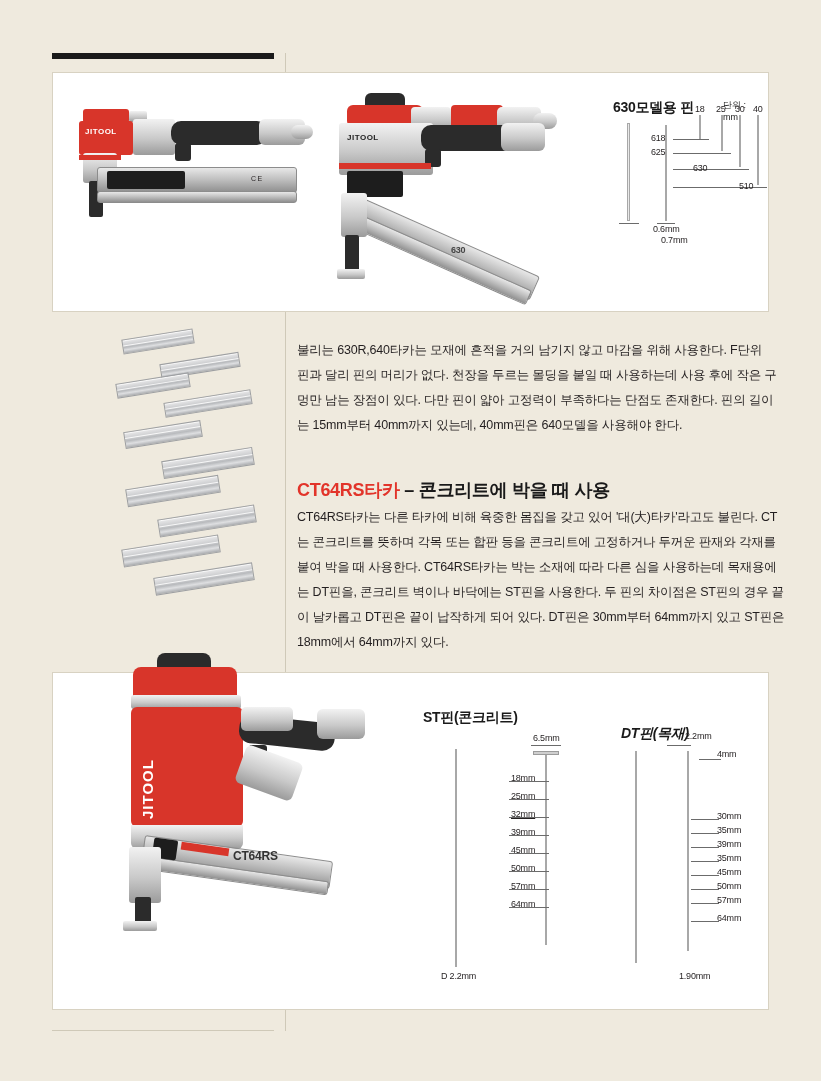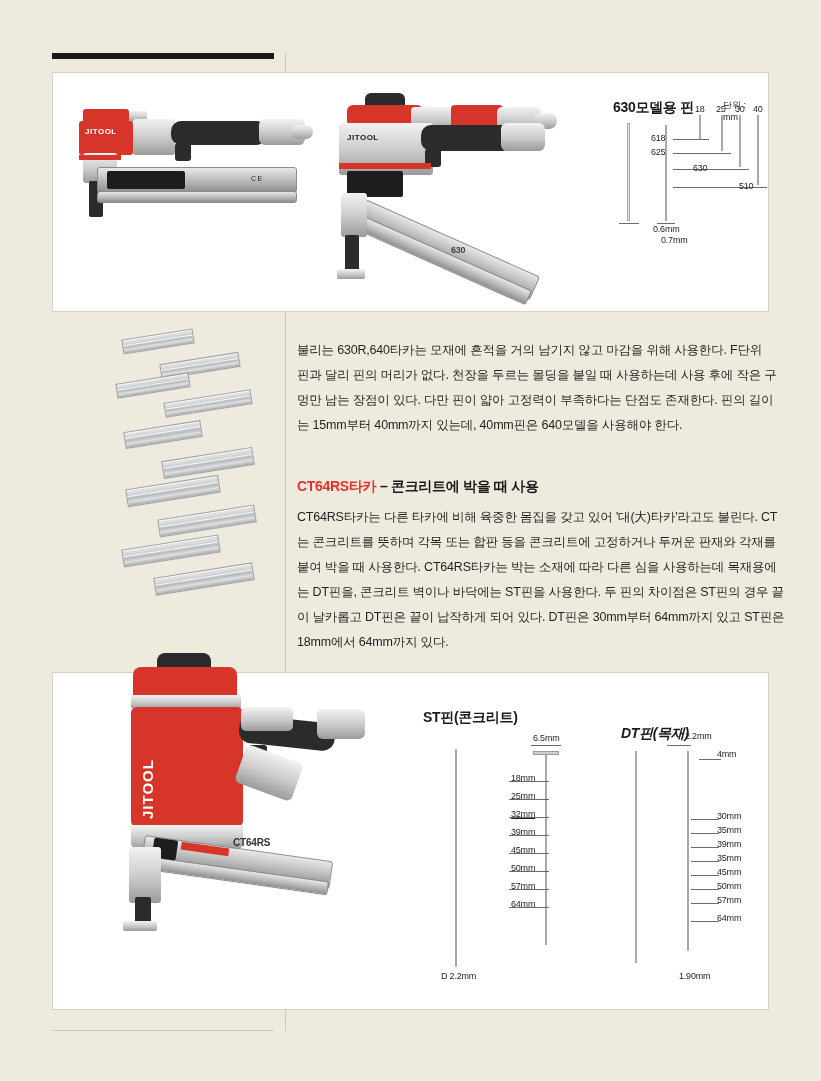--- a/index.html
+++ b/index.html
@@ -27,21 +27,21 @@
   
   .para{
     position:absolute;
     font-size:12.5px;line-height:25px;
     letter-spacing:-0.2px;
     color:#231f20;
   }
   .para1{left:297px;top:338px;width:480px;}
   .heading{
     position:absolute;left:297px;top:478px;width:480px;
-    font-size:14px;font-weight:bold;letter-spacing:-0.3px;
+    font-size:18px;font-weight:bold;letter-spacing:-0.3px;
   }
   .heading .accent{color:#e2342a;}
   .para2{left:297px;top:505px;width:488px;}
 
   
   .nailwrap{position:absolute;left:118px;top:330px;width:160px;height:290px;}
   .nailstrip{
     position:absolute;
     background:linear-gradient(180deg,#e9e9ea 0%,#cfd0d2 35%,#b9bbbe 55%,#dedfe1 75%,#a9abae 100%);
     border:1px solid #9d9fa2;
@@ -216,21 +216,21 @@
 
     <div class="cap body-dark" style="left:166px;top:70px;width:96px;height:28px;border-radius:12px;transform:rotate(6deg);"></div>
     <div class="cap body-grey" style="left:244px;top:60px;width:48px;height:30px;border-radius:6px;"></div>
     <div class="cap body-grey" style="left:168px;top:58px;width:52px;height:24px;border-radius:5px;"></div>
     <div class="cap body-dark" style="left:176px;top:96px;width:18px;height:22px;border-radius:3px;"></div>
     <div class="cap body-grey" style="left:166px;top:104px;width:60px;height:40px;border-radius:6px;transform:rotate(20deg);"></div>
 
     <div class="mag" style="left:72px;top:186px;width:190px;height:28px;transform:rotate(8deg);transform-origin:left top;"></div>
     <div class="mag" style="left:68px;top:206px;width:190px;height:14px;transform:rotate(8deg);transform-origin:left top;"></div>
     <div class="redstripe" style="left:108px;top:196px;width:48px;height:8px;transform:rotate(8deg);"></div>
-    <div class="lbl lbl-b" style="left:160px;top:188px;font-size:10px;color:#333;">CT64RS</div>
+    <div class="lbl lbl-b" style="left:160px;top:200px;font-size:12px;color:#333;">CT64RS</div>
     <div class="label-strip" style="left:80px;top:190px;width:24px;height:20px;transform:rotate(8deg);"></div>
 
     <div class="cap body-grey" style="left:56px;top:198px;width:32px;height:56px;border-radius:3px;"></div>
     <div class="cap body-dark" style="left:62px;top:248px;width:16px;height:32px;border-radius:2px;"></div>
     <div class="cap body-grey" style="left:50px;top:272px;width:34px;height:10px;border-radius:2px;"></div>
   </div>
 
   <div class="toolbox" style="left:370px;top:36px;width:170px;height:280px;">
     <div class="legend-title" style="left:0px;top:0px;">ST핀(콘크리트)</div>
 

